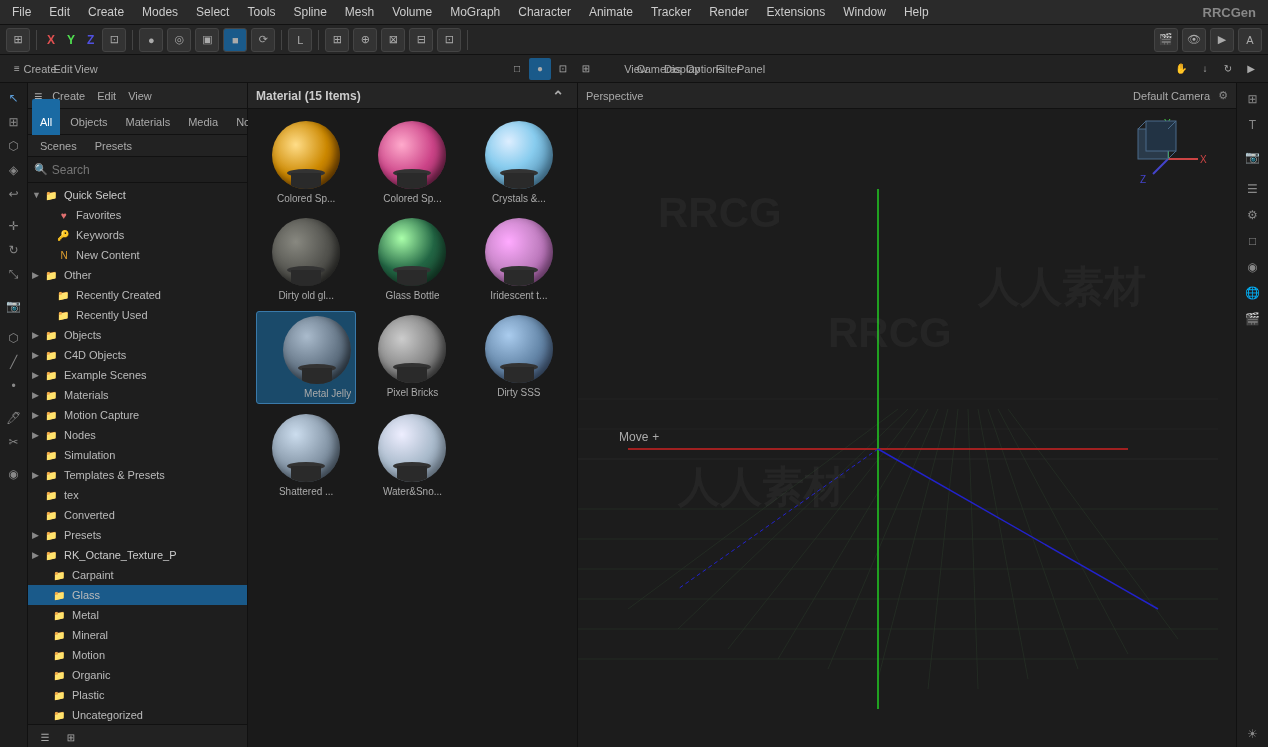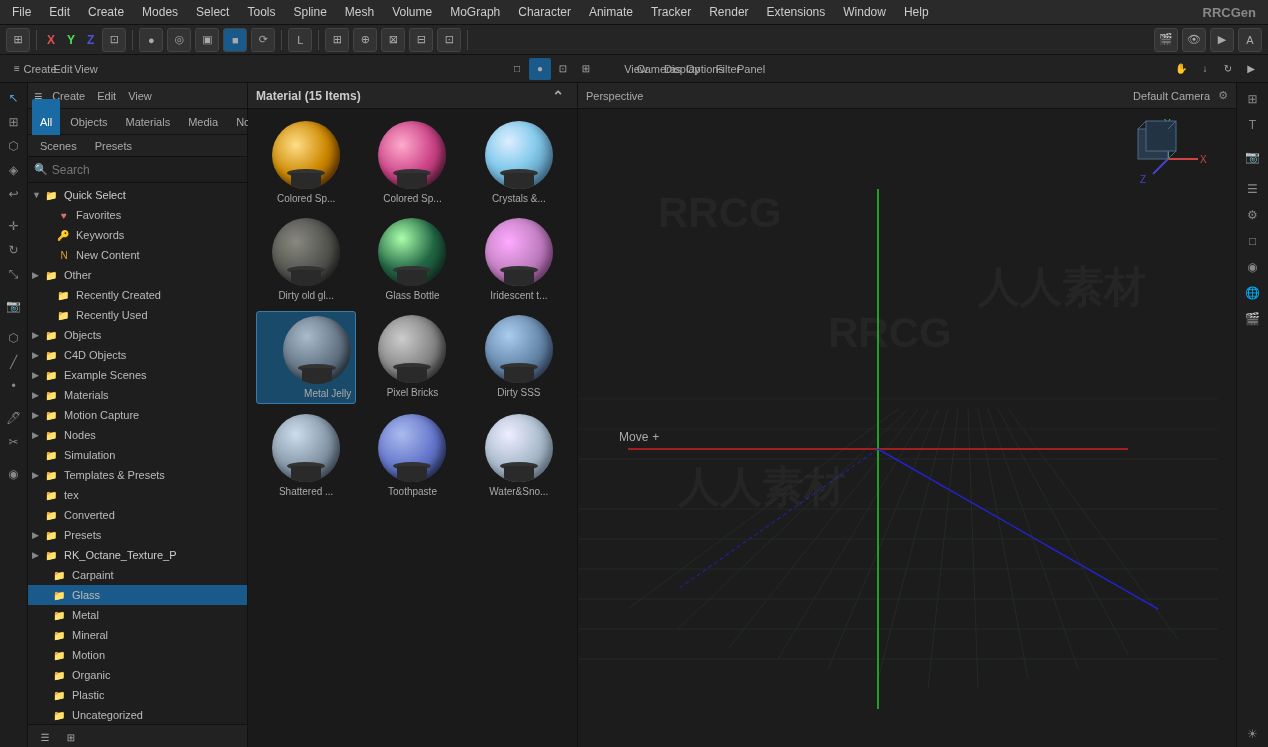--- a/index.html
+++ b/index.html
@@ -822,27 +822,20 @@
 
       <div class="mat-item">
         <div class="mat-sphere sphere-shattered">
           <div class="sphere-disc"></div>
           <div class="sphere-stand"></div>
         </div>
         <span class="mat-label">Shattered ...</span>
       </div>
 
 
-      <div class="mat-item">
-        <div class="mat-sphere sphere-toothpaste">
-          <div class="sphere-disc"></div>
-          <div class="sphere-stand"></div>
-        </div>
-        <span class="mat-label">Toothpaste</span>
-      </div>
 
       <div class="mat-item">
         <div class="mat-sphere sphere-watersnow">
           <div class="sphere-disc"></div>
           <div class="sphere-stand"></div>
         </div>
         <span class="mat-label">Water&amp;Sno...</span>
       </div>
     </div>
 

